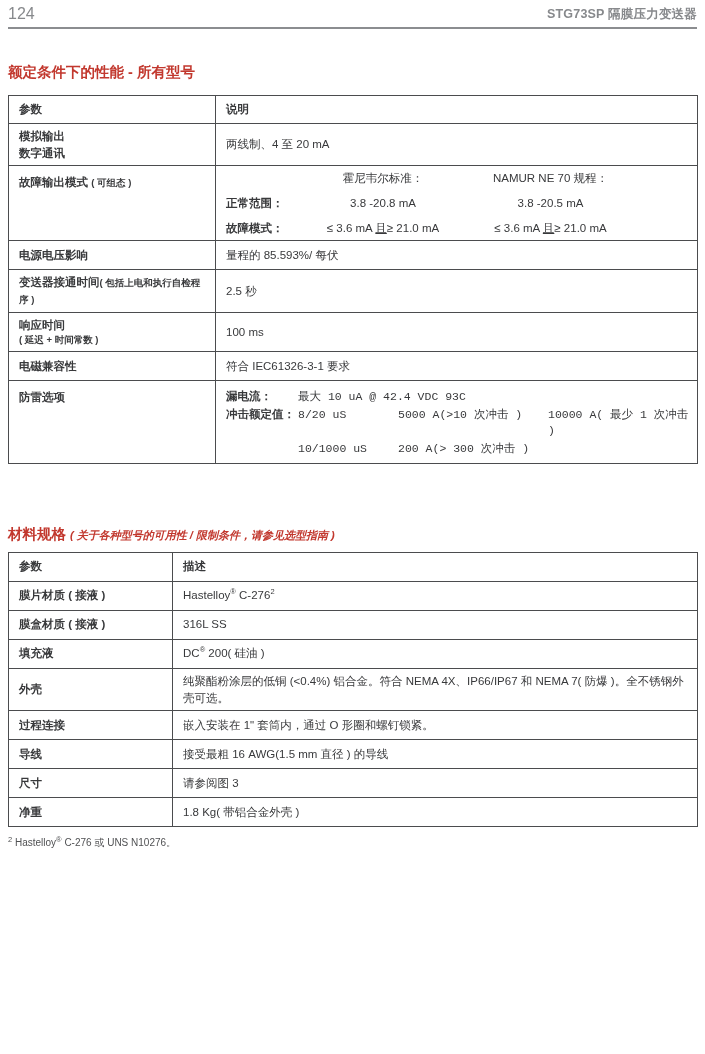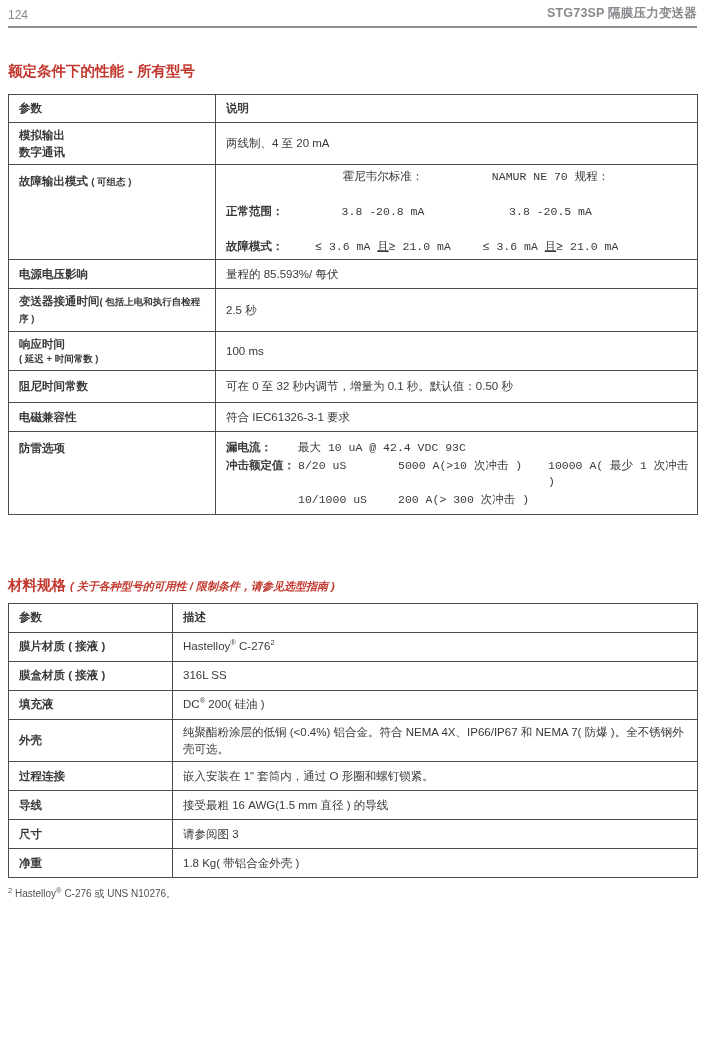--- a/index.html
+++ b/index.html
@@ -11,21 +11,21 @@
     position:relative;
   }
   .page{width:705px;height:1054px;background:#fff;box-sizing:border-box;padding-top:5px;}
 
   
   .pg-header{
     display:flex;justify-content:space-between;align-items:flex-end;
     margin:0 8px;padding-bottom:4px;
     border-bottom:2px solid #8b8d90;
   }
-  .pg-num{font-size:12px;color:#87898c;}
+  .pg-num{font-size:16px;color:#87898c;}
   .doc-title{font-size:12.5px;color:#87898c;font-weight:bold;letter-spacing:.2px;}
 
   
   .sec-title{
     margin:34px 8px 13px 8px;
     color:#c2382e;font-size:14.5px;font-weight:bold;
   }
   .sec-title.materials{margin-top:61px;margin-bottom:8px;}
   .sec-title .note{font-size:11px;font-weight:bold;font-style:italic;}
 
@@ -41,21 +41,21 @@
     padding:4px 8px 4px 10px;
     vertical-align:middle;
     line-height:1.45;
   }
   td.param{font-weight:bold;}
   .small-note{font-size:9.5px;font-weight:bold;}
   td.hdr{font-weight:bold;}
   sup{font-size:7.5px;vertical-align:super;line-height:0;}
 
   
-  .fm-grid{display:grid;grid-template-columns:72px 170px 165px;row-gap:18px;font-family:Liberation Mono, monospace;}
+  .fm-grid{display:grid;grid-template-columns:72px 170px 165px;row-gap:8px;}
   .fm-grid .c{text-align:center;}
   .fm-grid .lbl{font-weight:bold;text-align:left;}
   .u{text-decoration:underline;}
 
   
   .lt-row{display:grid;grid-template-columns:72px 100px 150px auto;margin:1px 0;font-family:Liberation Mono, monospace;}
   .lt-row .lbl{font-weight:bold;}
   .lt-row .wide{grid-column:2 / span 3;}
 
   
@@ -138,24 +138,20 @@
     </tr>
 
     <tr class="h38">
       <td class="param">
         <div>响应时间</div>
         <div class="small-note">( 延迟 + 时间常数 )</div>
       </td>
       <td>100 ms</td>
     </tr>
 
-    <tr class="h28">
-      <td class="param" style="vertical-align:top;padding-top:7px;">阻尼时间常数</td>
-      <td style="vertical-align:bottom;padding-bottom:7px;">可在 0 至 32 秒内调节，增量为 0.1 秒。默认值：0.50 秒</td>
-    </tr>
 
 
     <tr class="h28">
       <td class="param">电磁兼容性</td>
       <td>符合 IEC61326-3-1 要求</td>
     </tr>
 
     <tr class="h66">
       <td class="param" style="vertical-align:top;padding-top:8px;">防雷选项</td>
       <td style="vertical-align:top;padding-top:7px;">

